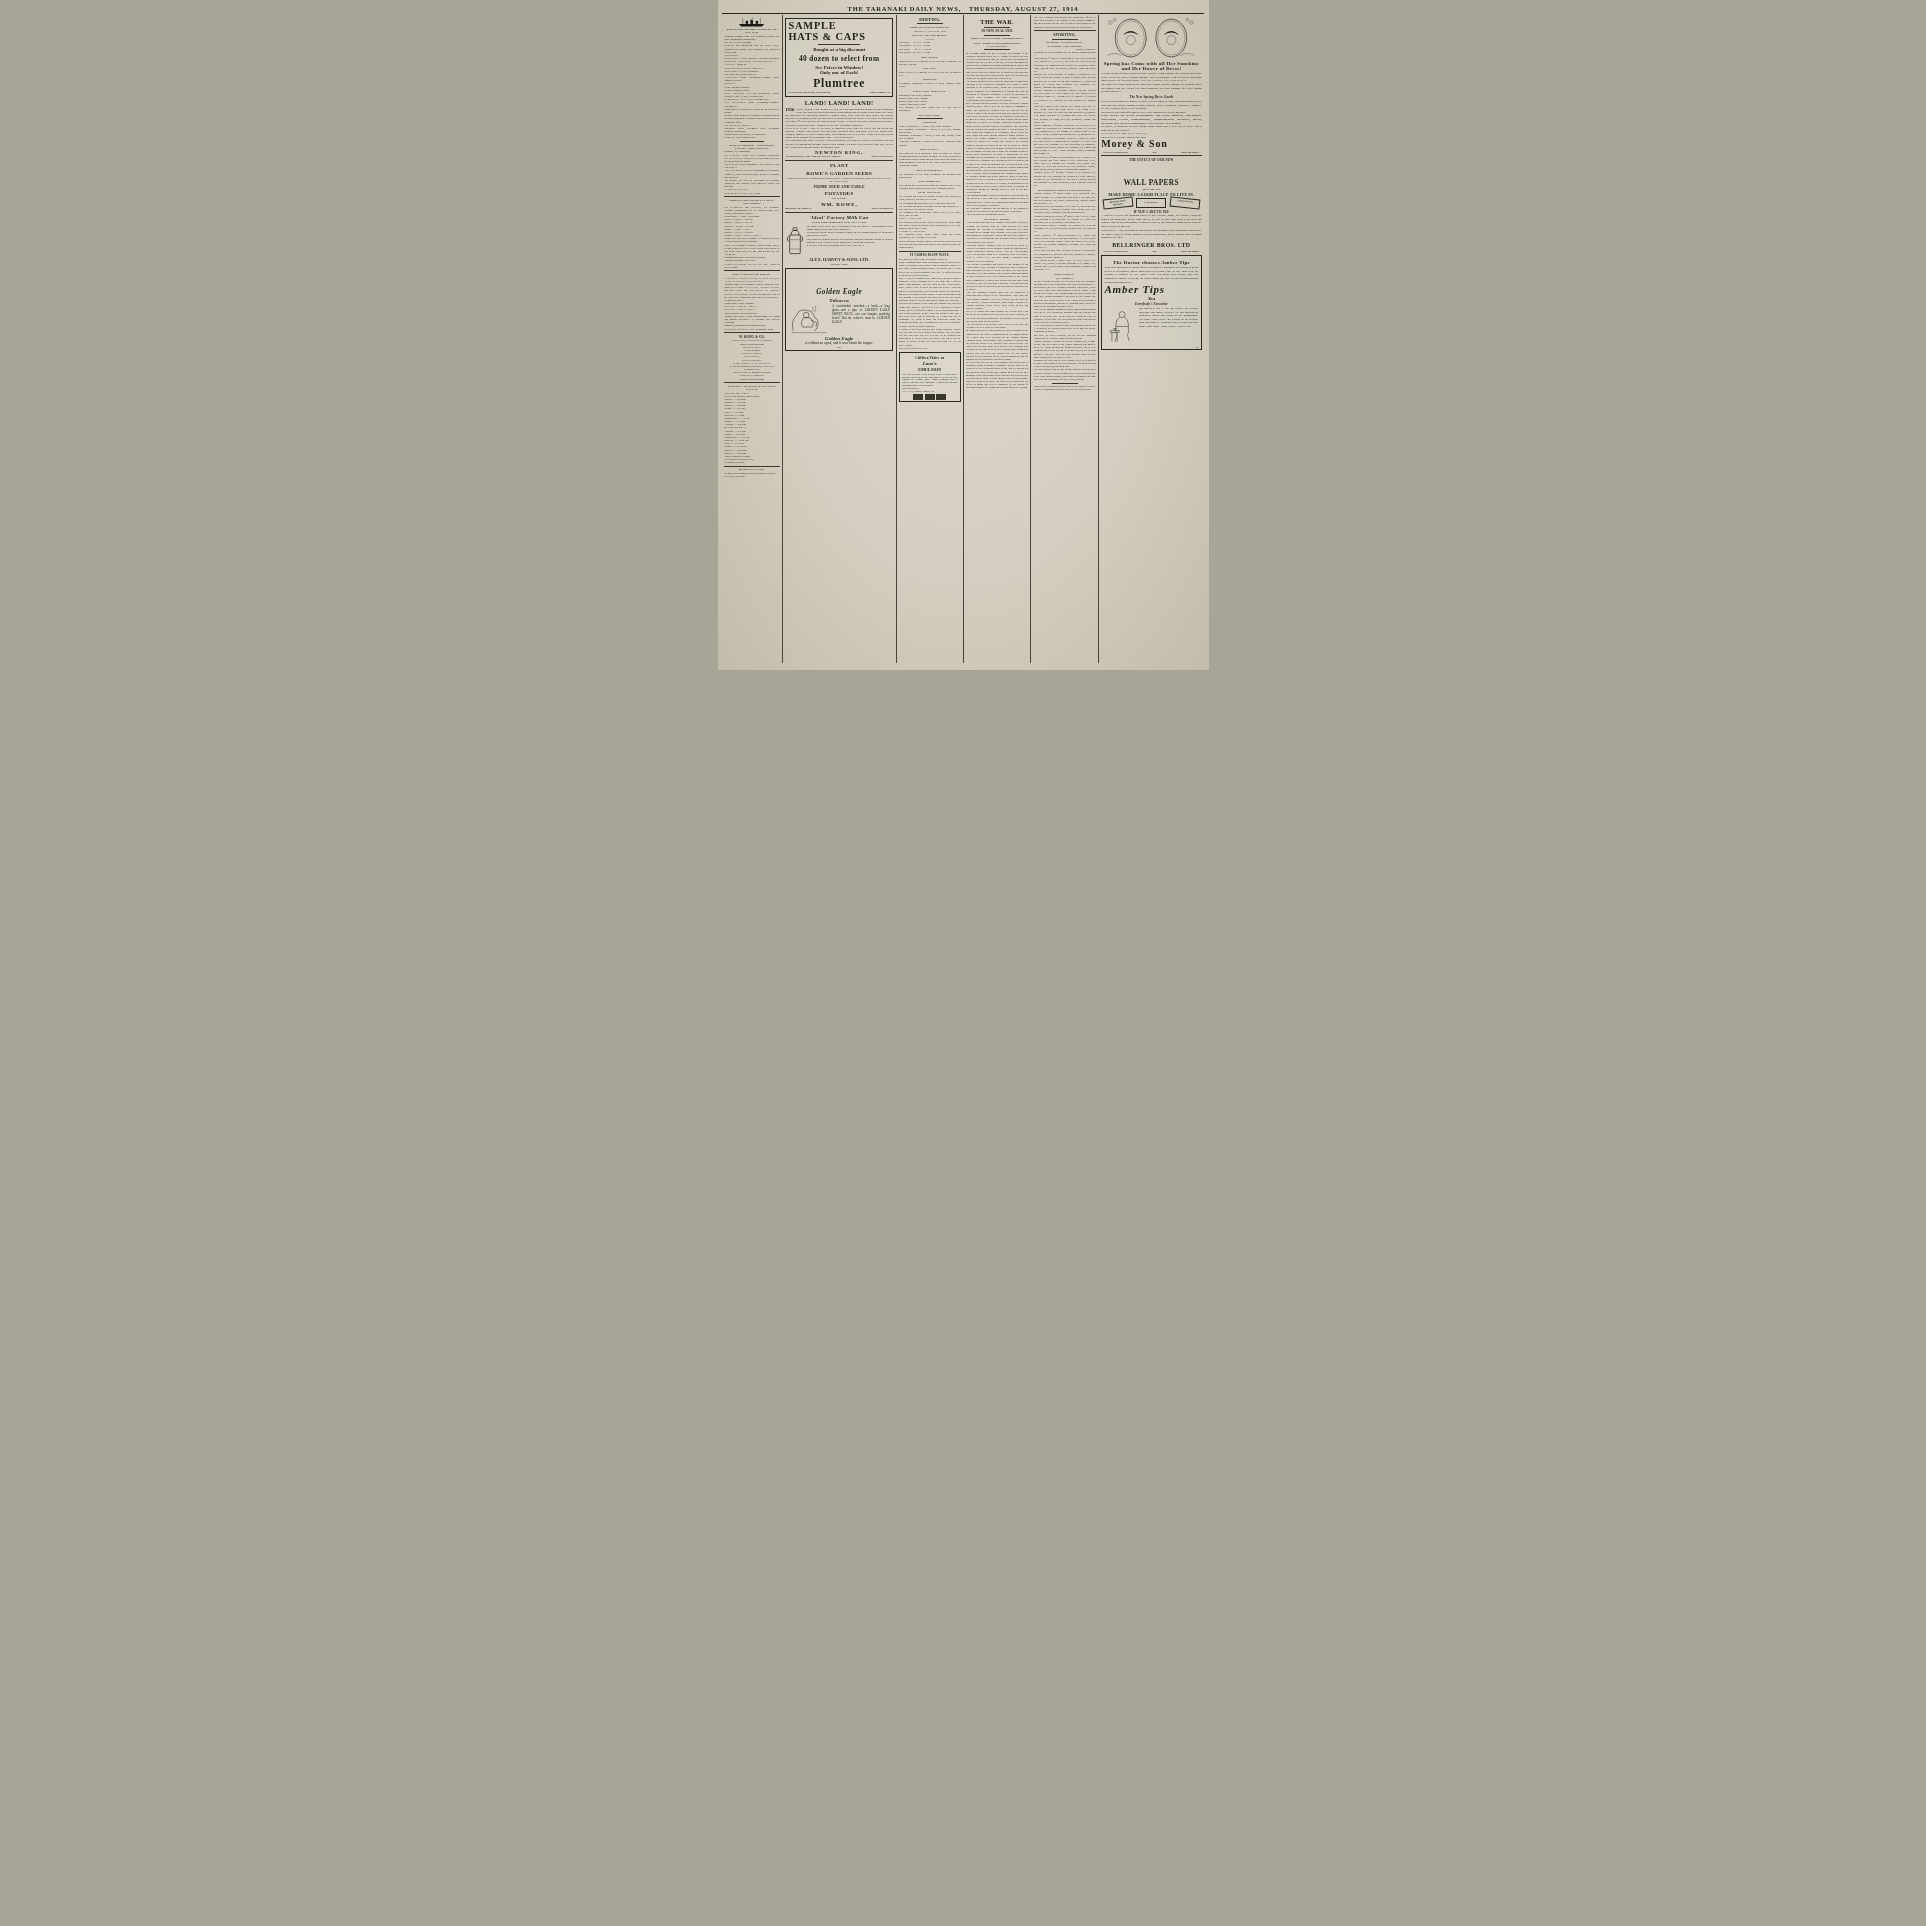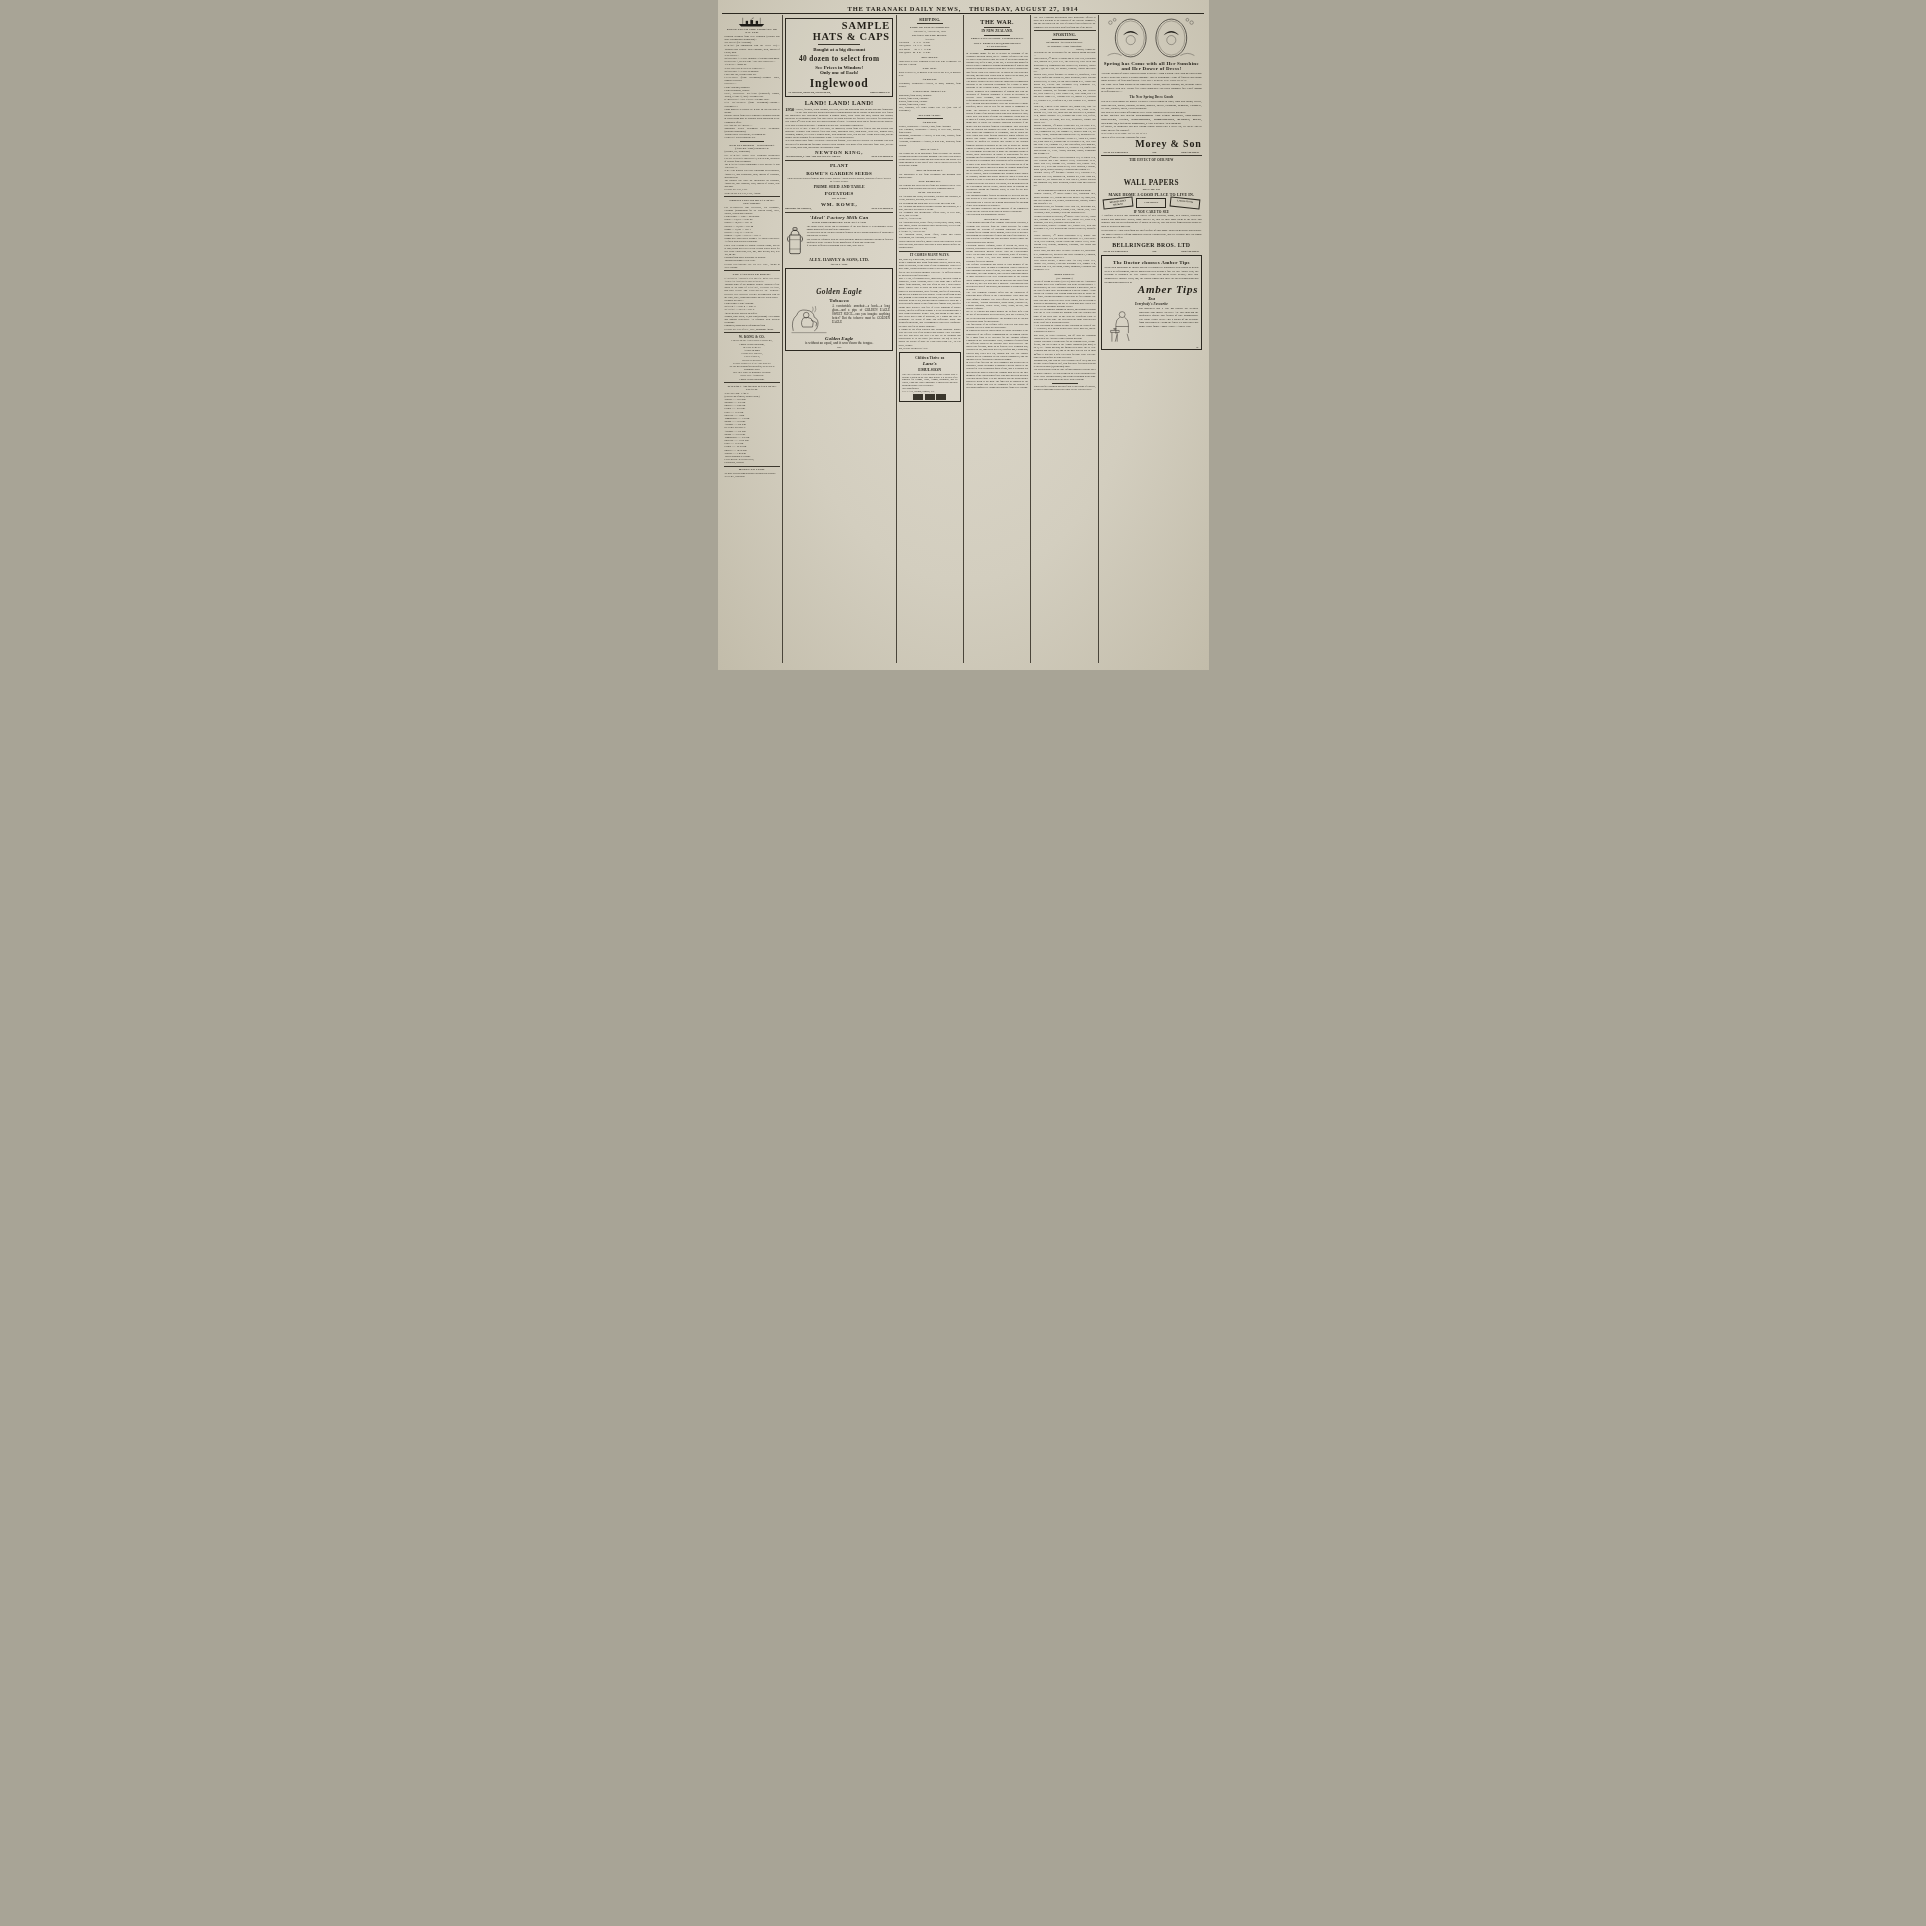--- a/index.html
+++ b/index.html
@@ -25,21 +25,21 @@
   .center { text-align:center; }
   .h-tiny { font-size:2.7px; font-weight:bold; text-align:center; letter-spacing:0.2px; margin:1.2px 0 0.8px; }
   .h-sm  { font-size:3.1px; font-weight:bold; text-align:center; letter-spacing:0.2px; margin:1.5px 0 0.8px; }
   .h-md  { font-size:3.9px; font-weight:bold; text-align:center; letter-spacing:0.2px; margin:1.9px 0 0.8px; }
   .h-lg  { font-size:5px; font-weight:bold; text-align:center; letter-spacing:0.3px; margin:2.3px 0 1.2px; }
   .h-xl  { font-size:6.2px; font-weight:bold; text-align:center; letter-spacing:0.4px; margin:2.3px 0 1.2px; }
   .rule { border:0; border-top:0.4px solid #3c382e; margin:1.5px 0; }
   .rule-short { border:0; border-top:0.4px solid #3c382e; width:42%; margin:1.5px auto; }
   .adbox { border:0.8px solid #2b2820; padding:1.9px 2.3px; margin:1.9px 0; background:rgba(255,255,255,.06); }
   .adbox-heavy { border:1.5px double #2b2820; }
-  .display-xl { font-size:10.4px; font-weight:bold; text-align:right; letter-spacing:0.8px; line-height:1.05; }
+  .display-xl { font-size:10.4px; font-weight:bold; text-align:left; letter-spacing:0.8px; line-height:1.05; }
   .display-lg { font-size:7.3px; font-weight:bold; text-align:center; letter-spacing:0.4px;margin-top:16px; }
   .display-md { font-size:5px; font-weight:bold; text-align:center; }
   .brand-slab { font-size:11.6px; font-weight:bold; text-align:center; letter-spacing:0.8px; margin:1.5px 0; }
   .script { font-style:italic; font-weight:bold; }
   .sig-big { font-size:5px; font-weight:bold; text-align:center; letter-spacing:0.8px; margin:1.2px 0 0.4px; }
   .sig-line { display:flex; justify-content:space-between; font-size:2.5px; font-weight:bold; }
   .lead-num { font-size:4.6px; font-weight:bold; float:left; margin-right:0.8px; line-height:1; }
   .caps-block { font-weight:bold; font-size:2.6px; line-height:1.4; text-align:justify; }
   .ill { display:block; margin:0.8px auto; }
   .float-l { float:left; margin:0 1.5px 0.8px 0; }
@@ -186,21 +186,21 @@
 
       <section class="col c2">
         <div class="adbox adbox-heavy">
           <div class="display-xl">SAMPLE</div>
           <div class="display-xl">HATS &amp; CAPS</div>
           <hr class="rule-short">
           <div class="display-md">Bought at a big discount</div>
           <div class="display-lg" style="margin:2.3px 0">40 dozen to select from</div>
           <div class="display-md">See Prices in Window!</div>
           <div class="display-md">Only one of Each!</div>
-          <div class="brand-slab">Inglewood</div>
+          <div class="brand-slab">Plumtree</div>
           <div class="sig-line">
             <span>CLOTHIER, MERCER, OUTFITTER,</span>
             <span>Next to Teed's N.P.</span>
           </div>
         </div>
 
         <h3 class="h-xl">LAND!   LAND!   LAND!</h3>
         <div>
           <span class="lead-num">1950</span>
           <div class="small pre">ACRES, freehold, North Taranaki, very rich, level and undulating land on papa and lime formations. All but 1600 acres laid down in best mixed English grasses and the balance in good bush. Well fenced and subdivided into convenient paddocks. 4-roomed house, stock yards and shed, garden and orchard; practically all ploughable; good flats and valleys on which bullocks are fattened. Well suited for subdivision. Will winter 2½ ewes to the acre well and percentage of cattle. All surplus stock can be fattened on the property. To be sold to wind up an estate. A bargain at £9 per acre. Reasonable terms given.

